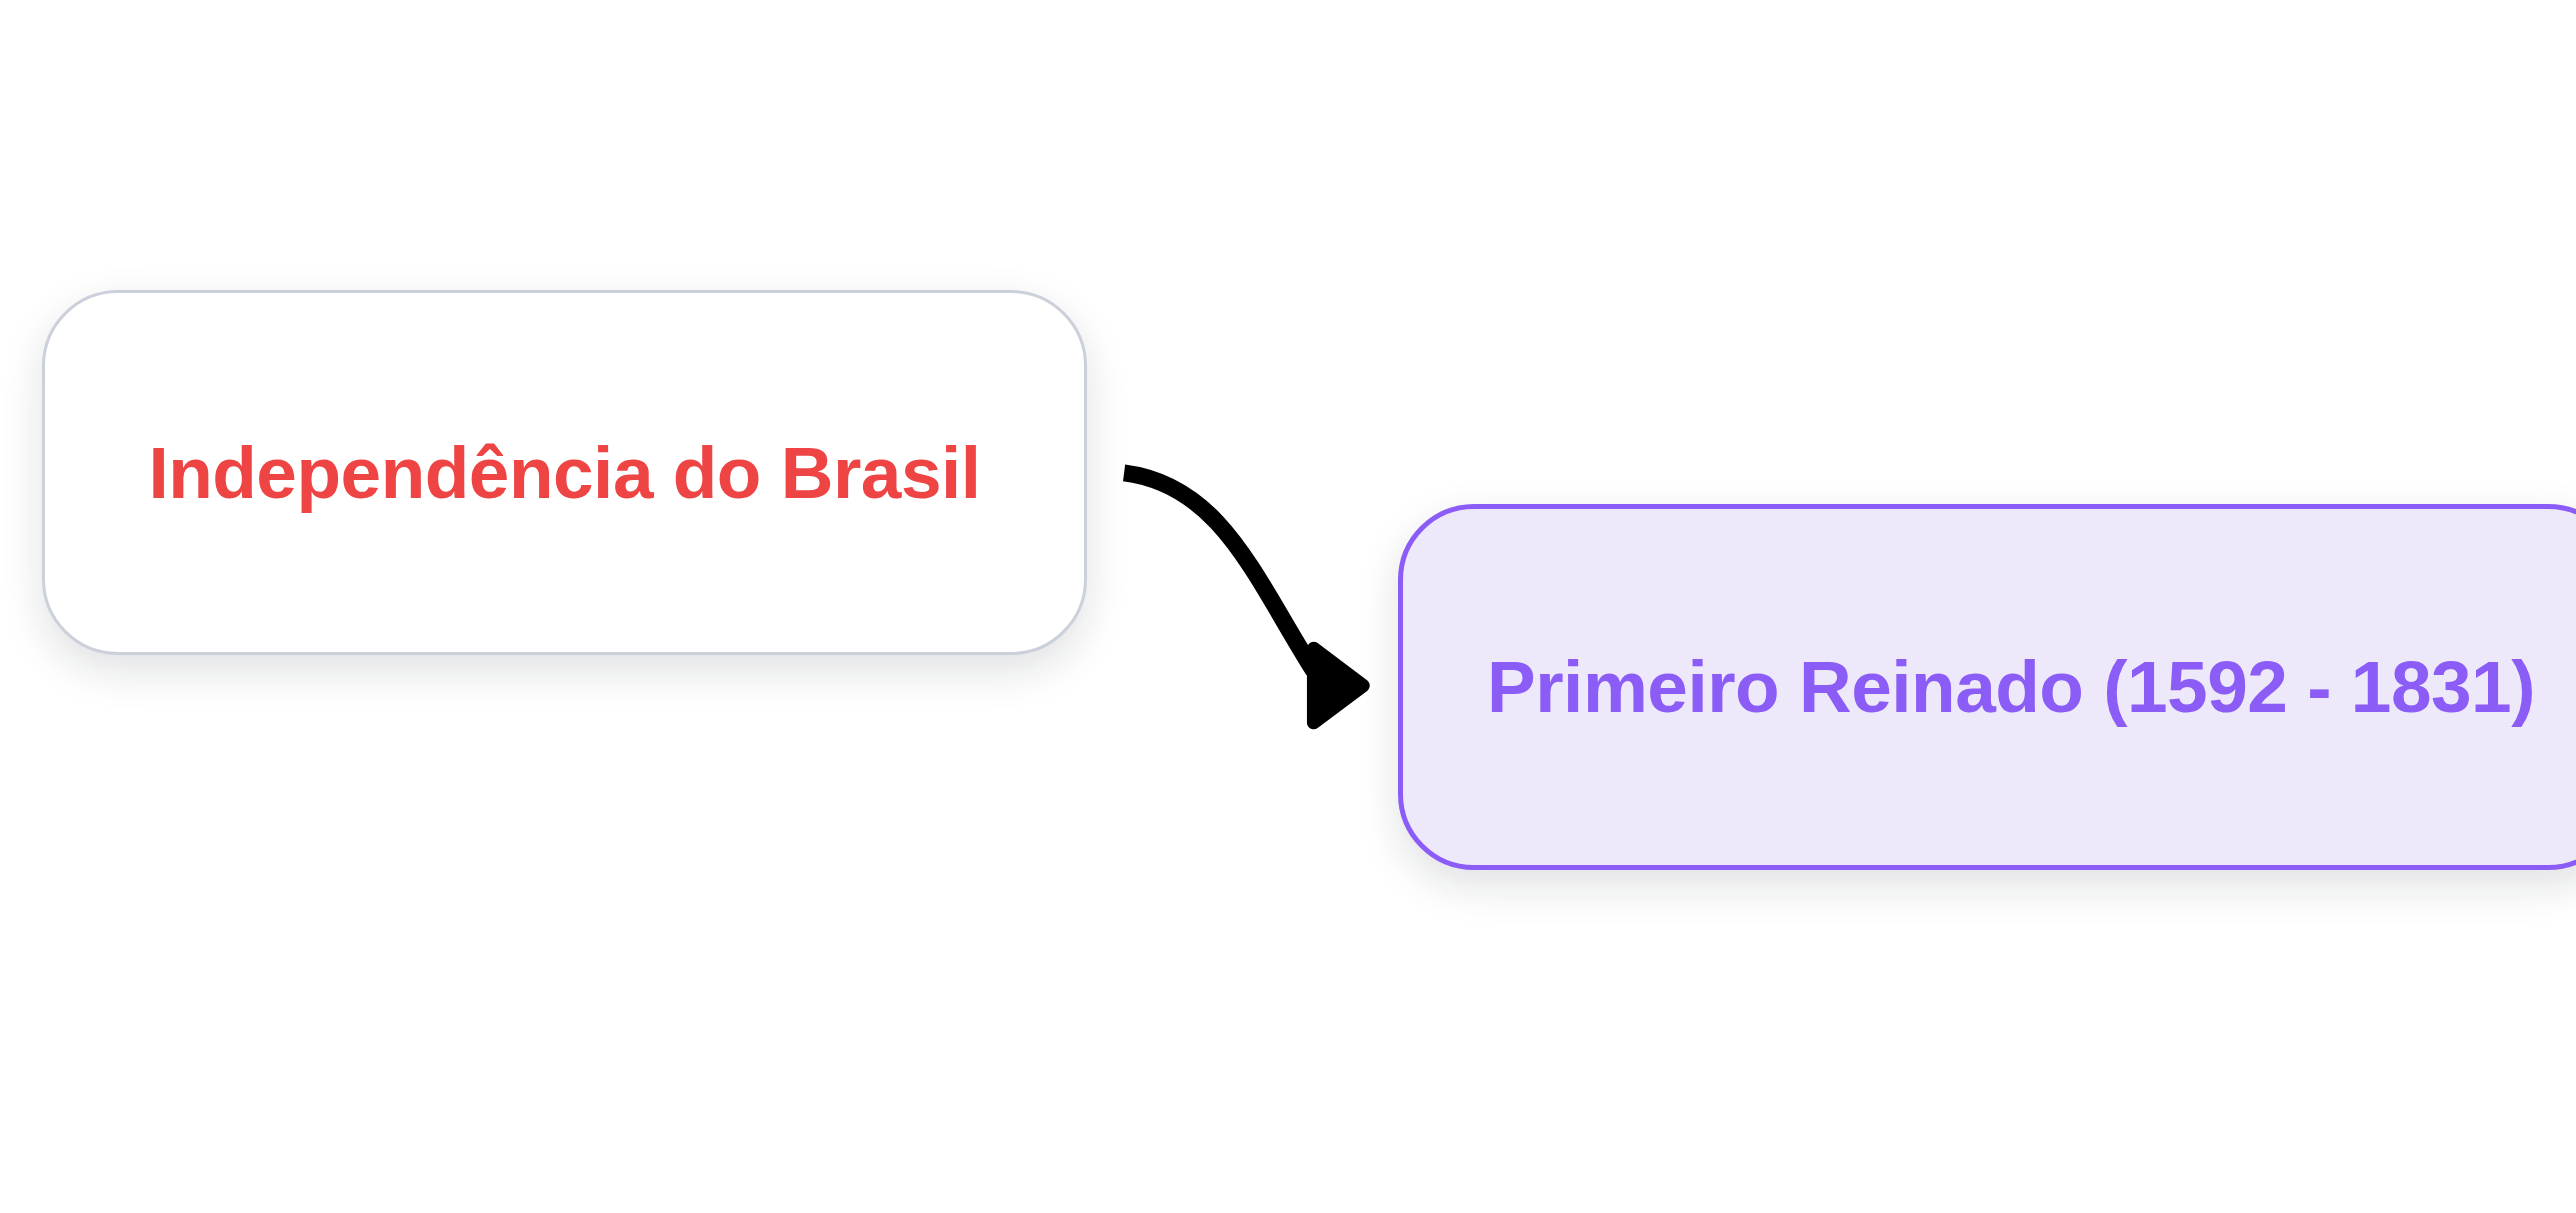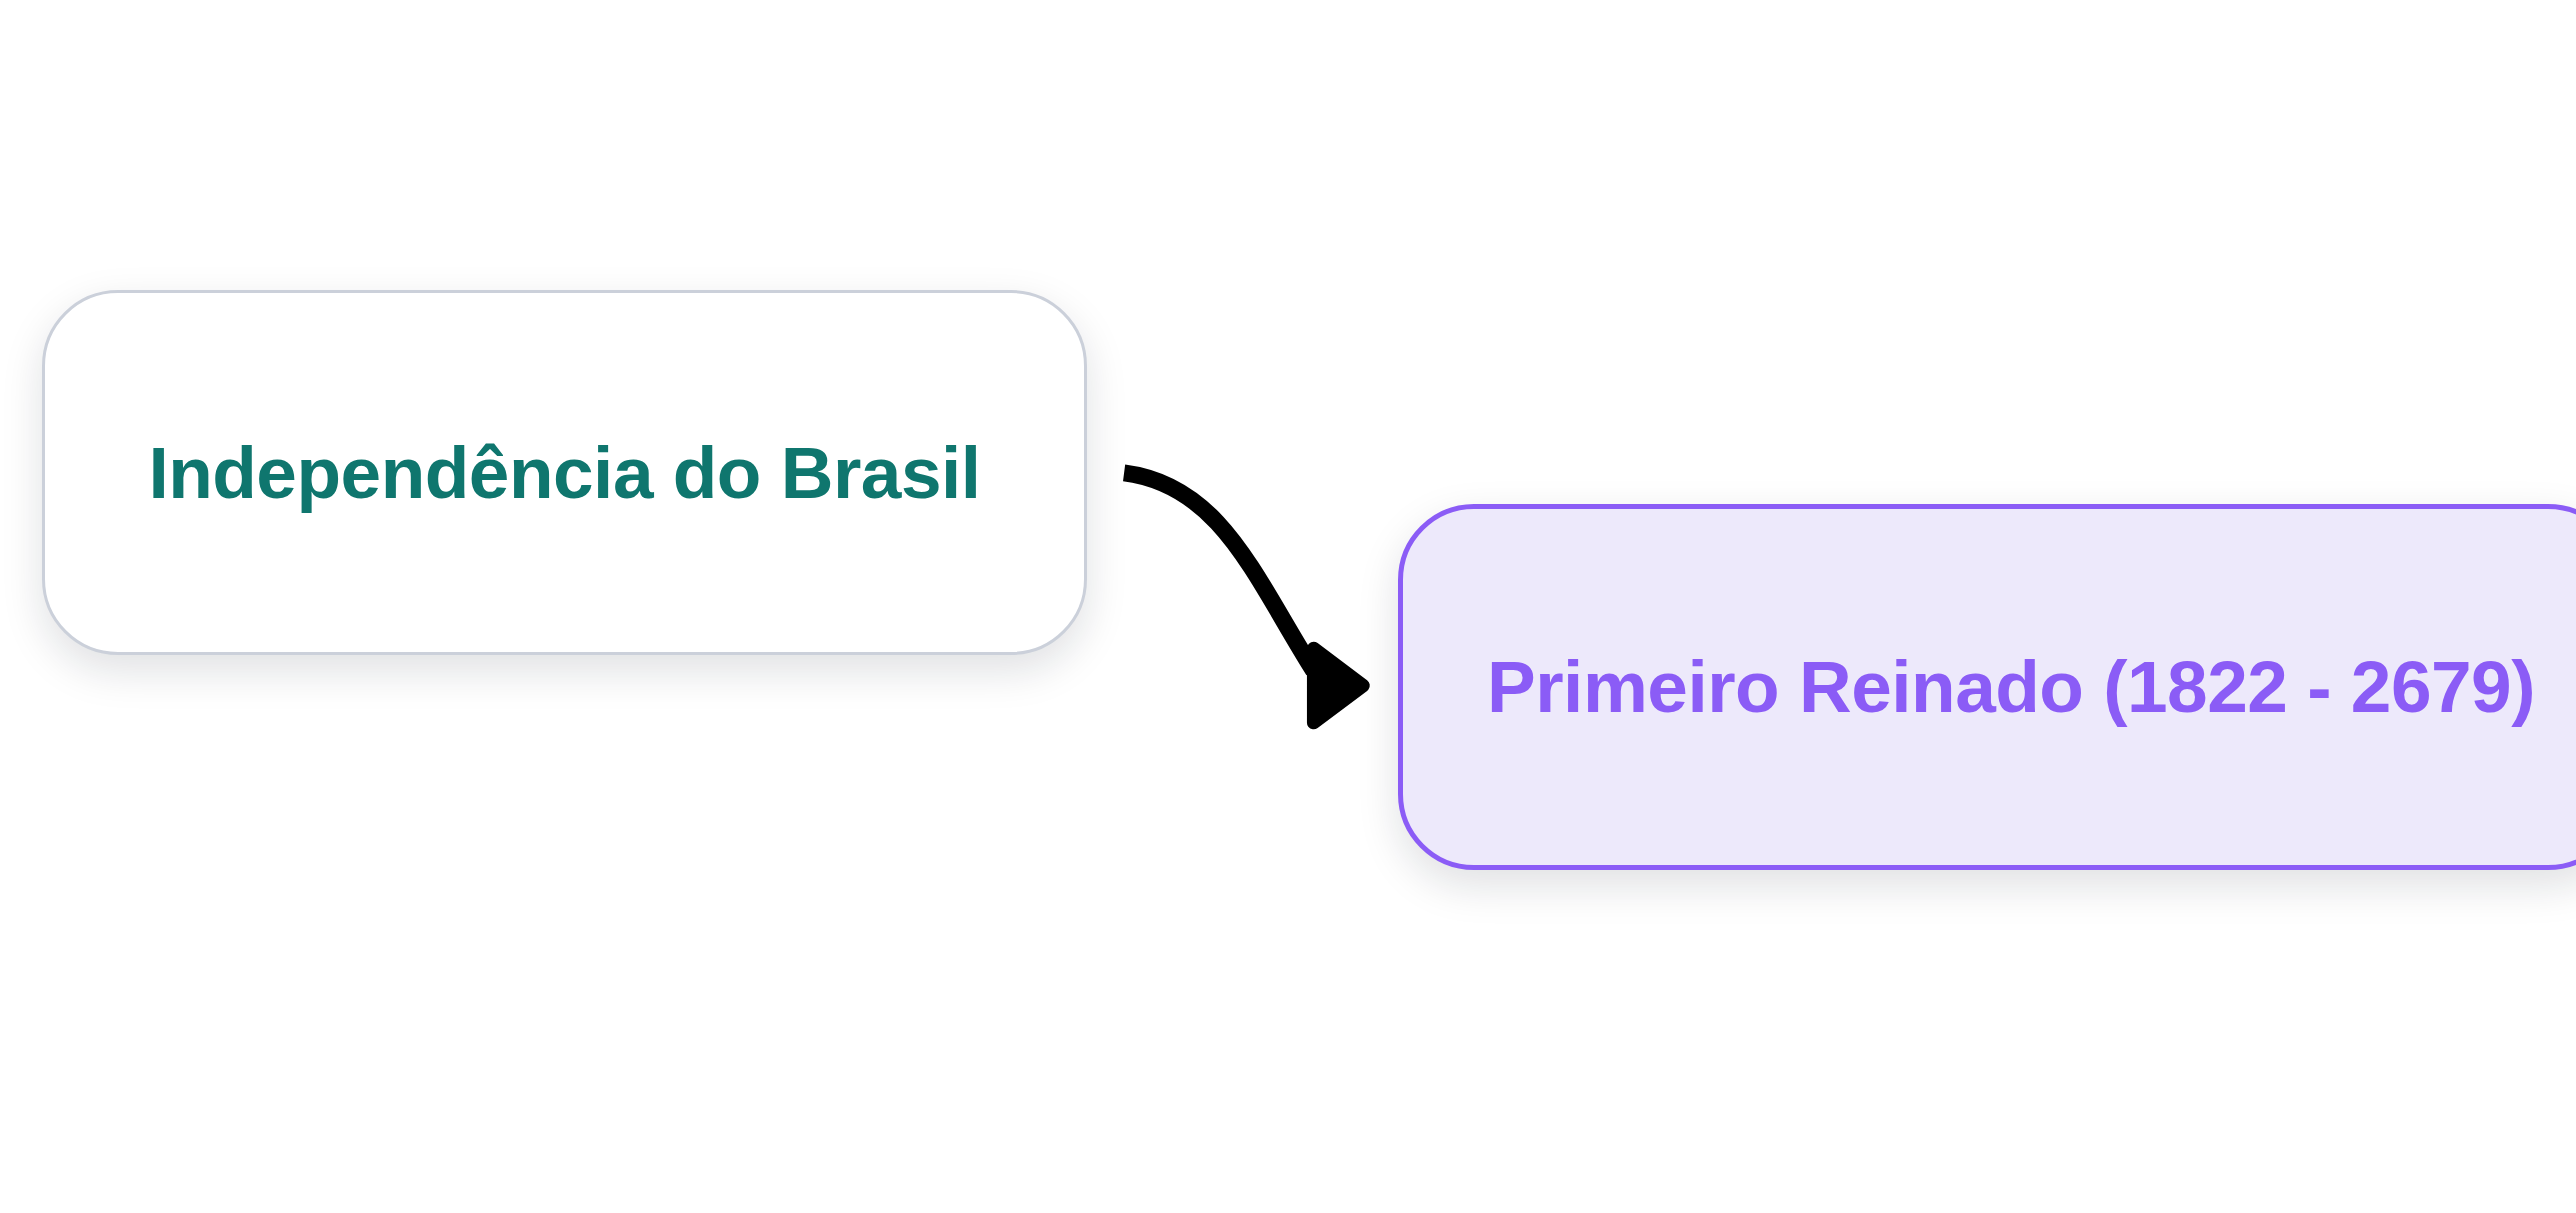--- a/index.html
+++ b/index.html
@@ -28,21 +28,21 @@
     line-height: 1.2;
     border-radius: 76px;
   }
   .node-start {
     left: 42px;
     top: 290px;
     width: 1045px;
     height: 365px;
     background: #ffffff;
     border: 3.6px solid #cbd0da;
-    color: #0f766e;
+    color: #ef4444;
     box-shadow: 0 15.5px 41px rgba(15, 23, 42, 0.13);
   }
   .node-period {
     left: 1398px;
     top: 504px;
     width: 1226px;
     height: 366px;
     background: #ede9fb;
     border: 5.2px solid #8b5cf6;
     color: #8b5cf6;
@@ -60,21 +60,21 @@
 </head>
 <body>
 
 <div class="canvas">
 
   <div class="node node-start">
     <span>Independência do Brasil</span>
   </div>
 
   <div class="node node-period">
-    <span>Primeiro Reinado (1822 - 2679)</span>
+    <span>Primeiro Reinado (1592 - 1831)</span>
   </div>
 
   <svg class="connector-layer" viewBox="0 0 5148 2355" xmlns="http://www.w3.org/2000/svg">
     <path d="M 2182 918 C 2370 942 2435 1120 2550 1302" fill="none" stroke="#000000" stroke-width="33" stroke-linecap="butt"></path>
     <polygon points="2550,1259 2646,1331 2550,1403" fill="#000000" stroke="#000000" stroke-width="26" stroke-linejoin="round"></polygon>
   </svg>
 
 </div>
 
 

